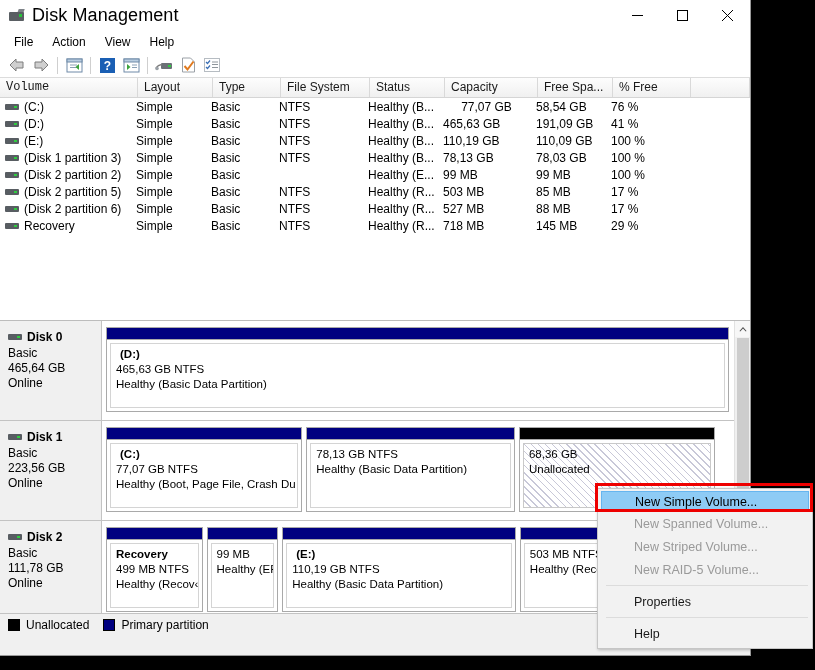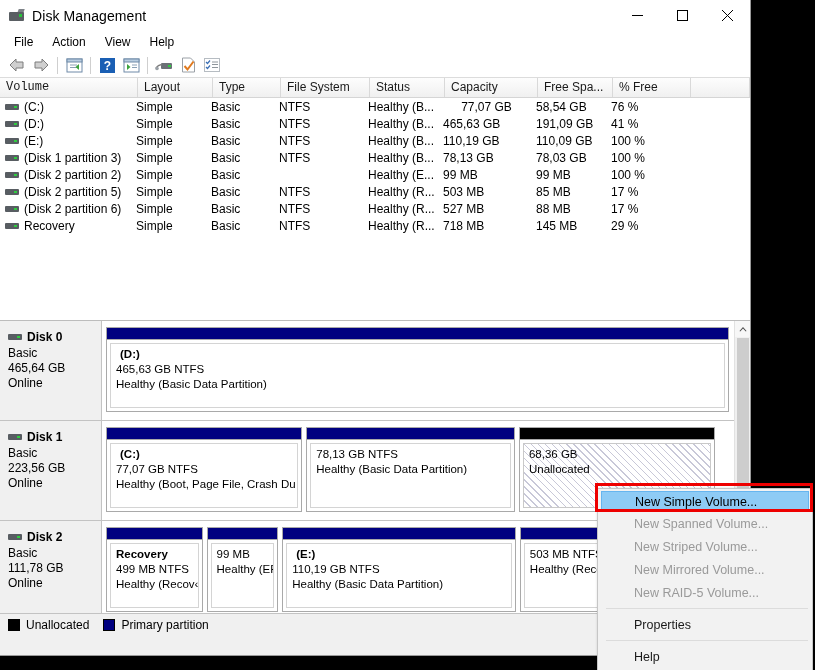--- a/index.html
+++ b/index.html
@@ -36,21 +36,21 @@
     position:absolute; left:0; top:4px; width:15px; height:9px;
     background:#5a5f63; border-radius:1px;
   }
   .title-icon .led {
     position:absolute; left:10px; top:6px; width:3px; height:3px; background:#27c43a;
   }
   .title-icon .stand {
     position:absolute; left:9px; top:1px; width:6px; height:4px;
     background:#7d8287; transform: skewX(-20deg);
   }
-  #title-text { font-size: 14px; color: #000; letter-spacing: 0.1px; }
+  #title-text { font-size: 18px; color: #000; letter-spacing: 0.1px; }
   .win-btns { position:absolute; right:0; top:0; height:31px; display:flex; }
   .win-btn {
     width: 45px; height: 31px; display:flex; align-items:center; justify-content:center;
     background: #ffffff;
   }
   .win-btn svg { display:block; }
 
   
   #menubar {
     height: 22px; display:flex; align-items:center; flex:none;
@@ -564,21 +564,20 @@
         <div class="tx">Primary partition</div>
       </div>
     </div>
     <div id="statusbar"></div>
   </div>
 
   <div id="ctxmenu">
       <div class="ctx-item selected">New Simple Volume...</div>
       <div class="ctx-item disabled">New Spanned Volume...</div>
       <div class="ctx-item disabled">New Striped Volume...</div>
-      <div class="ctx-item disabled">New Mirrored Volume...</div>
       <div class="ctx-item disabled">New RAID-5 Volume...</div>
       <div class="ctx-sep"></div>
       <div class="ctx-item">Properties</div>
       <div class="ctx-sep"></div>
       <div class="ctx-item">Help</div>
     </div>
   <div id="ctx-highlight"></div>
 
 </div>
 

